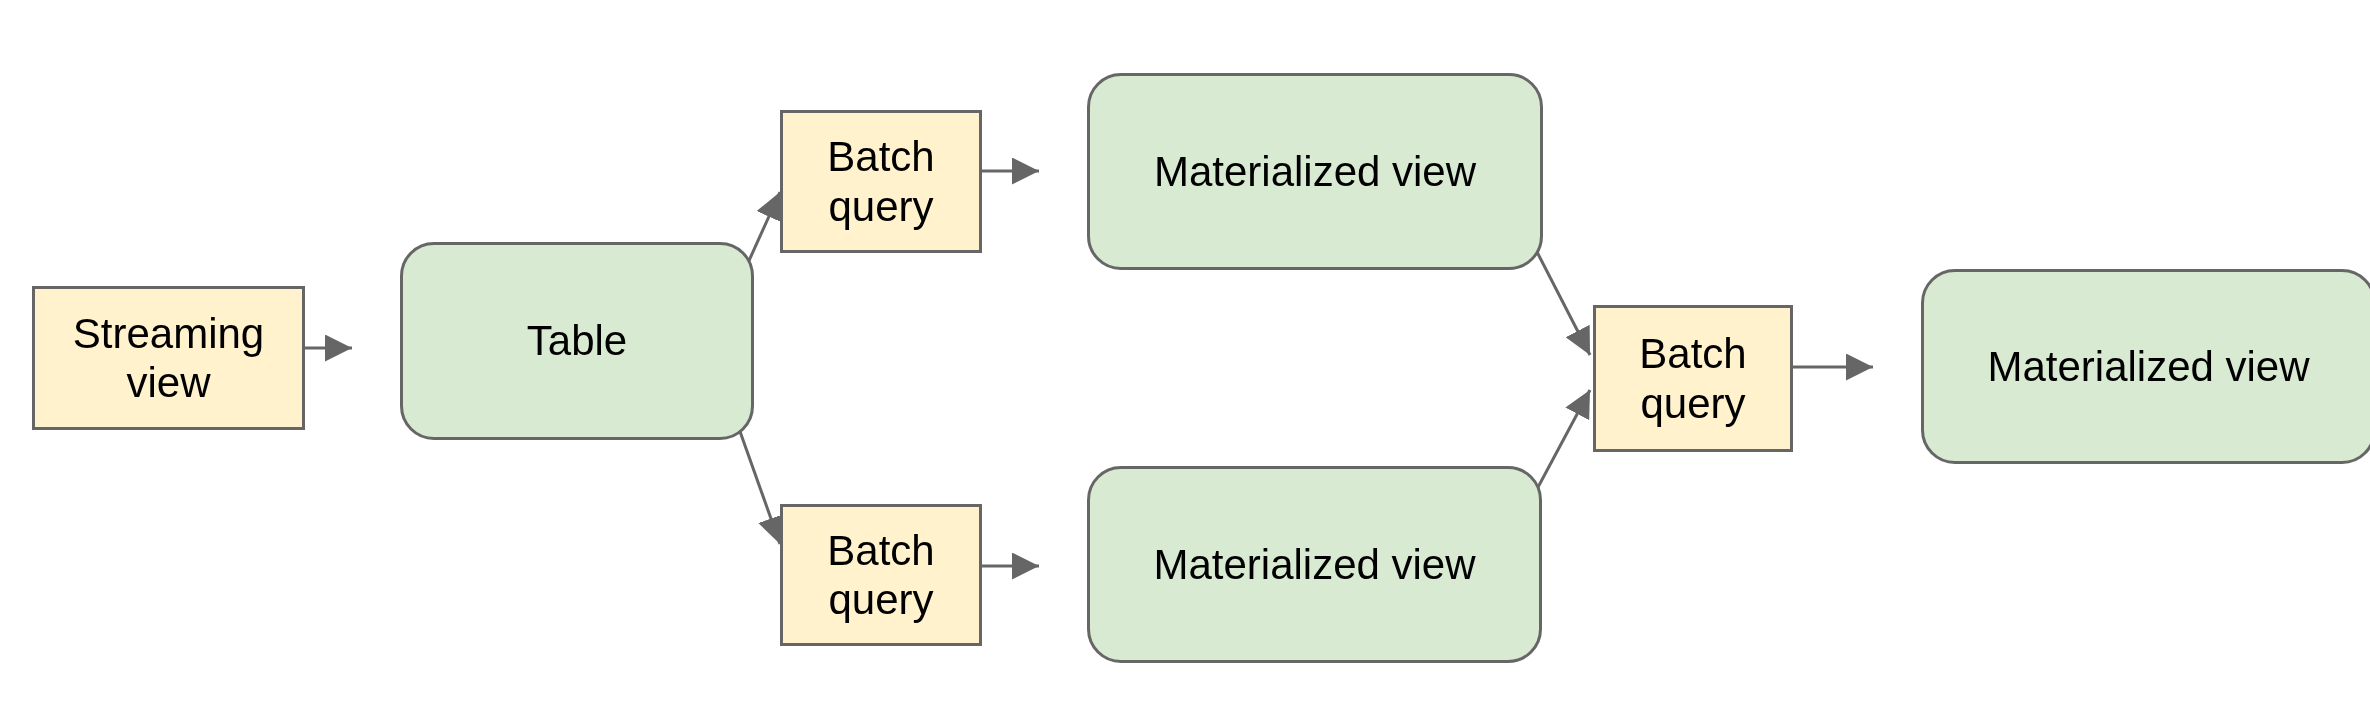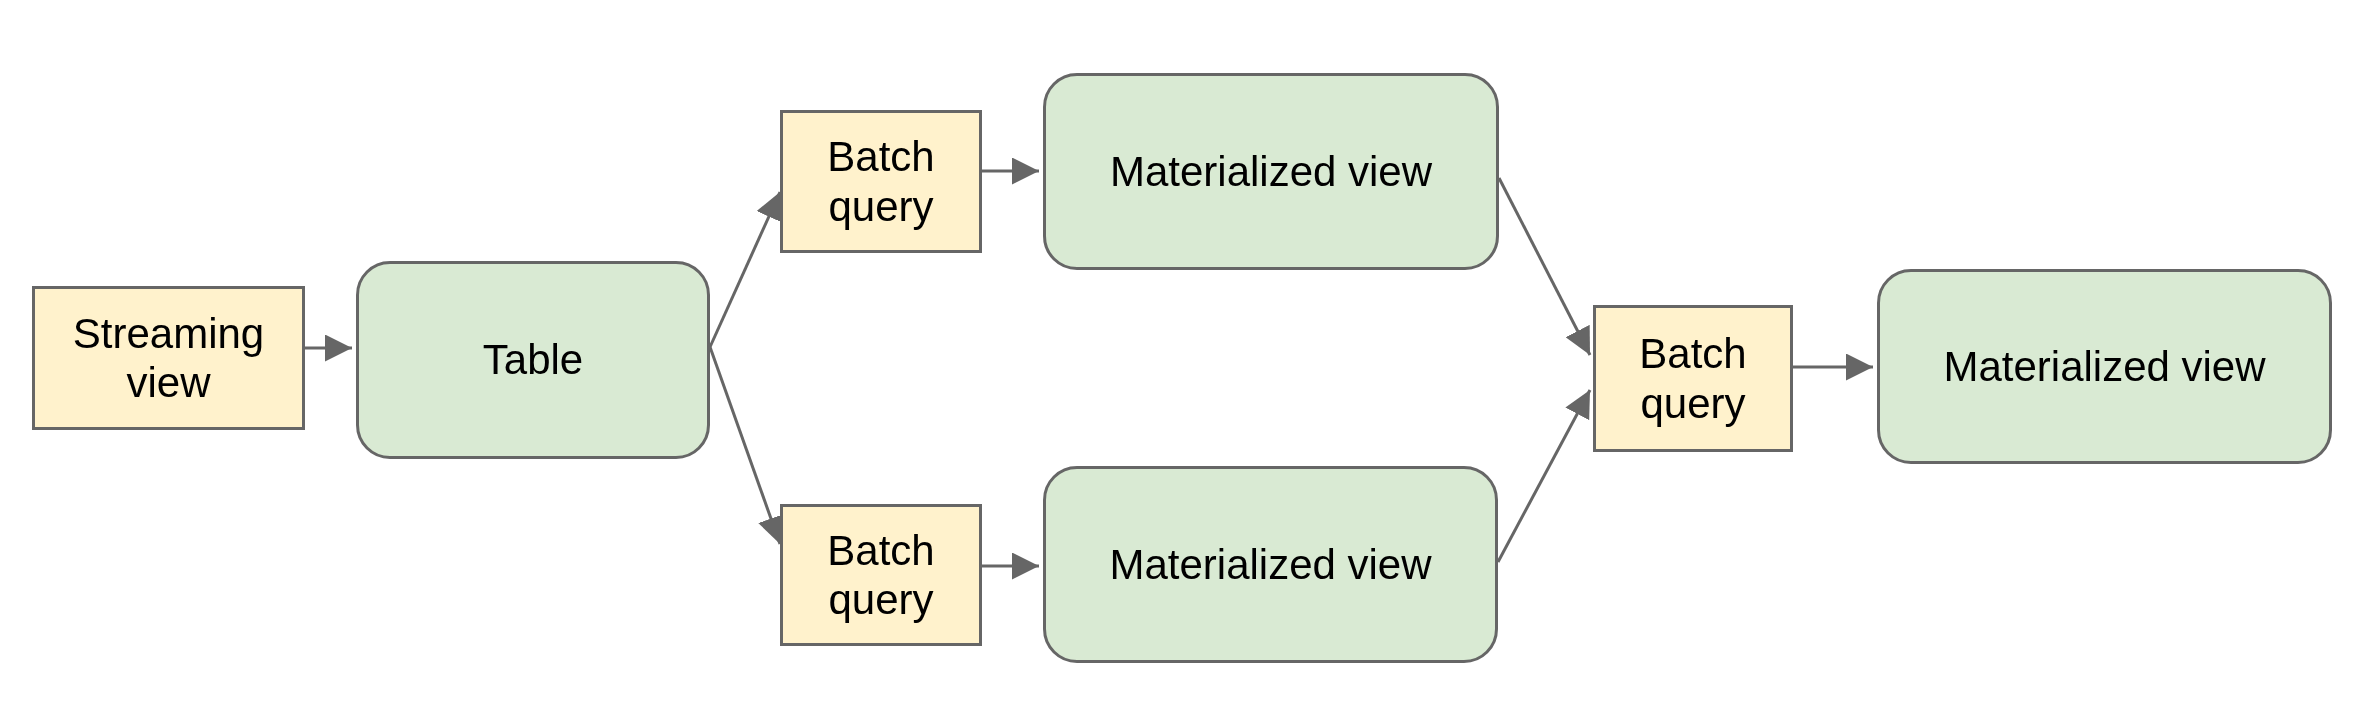--- a/index.html
+++ b/index.html
@@ -37,24 +37,25 @@
     padding: 2px;
   }
   .node.query {
     background: #fff2cc;
     border-radius: 0;
     margin-top: 10px;
   }
   .node.view {
     background: #d9ead3;
     border-radius: 34px;
+    margin-left: 44px;
   }
   
   #n-streaming-query      { left: 32px;   top: 276px; width: 273px; height: 144px; }
-  #n-table                { left: 356px;  top: 261px; width: 354px; height: 198px; }
+  #n-table                { left: 356px;  top: 242px; width: 354px; height: 198px; }
   #n-batch-query-top      { left: 780px;  top: 100px; width: 202px; height: 143px; }
   #n-mat-view-top         { left: 1043px; top: 73px;  width: 456px; height: 197px; }
   #n-batch-query-bottom   { left: 780px;  top: 494px; width: 202px; height: 142px; }
   #n-mat-view-bottom      { left: 1043px; top: 466px; width: 455px; height: 197px; }
   #n-batch-query-merge    { left: 1593px; top: 295px; width: 200px; height: 147px; }
   #n-mat-view-final       { left: 1877px; top: 269px; width: 455px; height: 195px; }
 </style>
 </head>
 <body>
 

